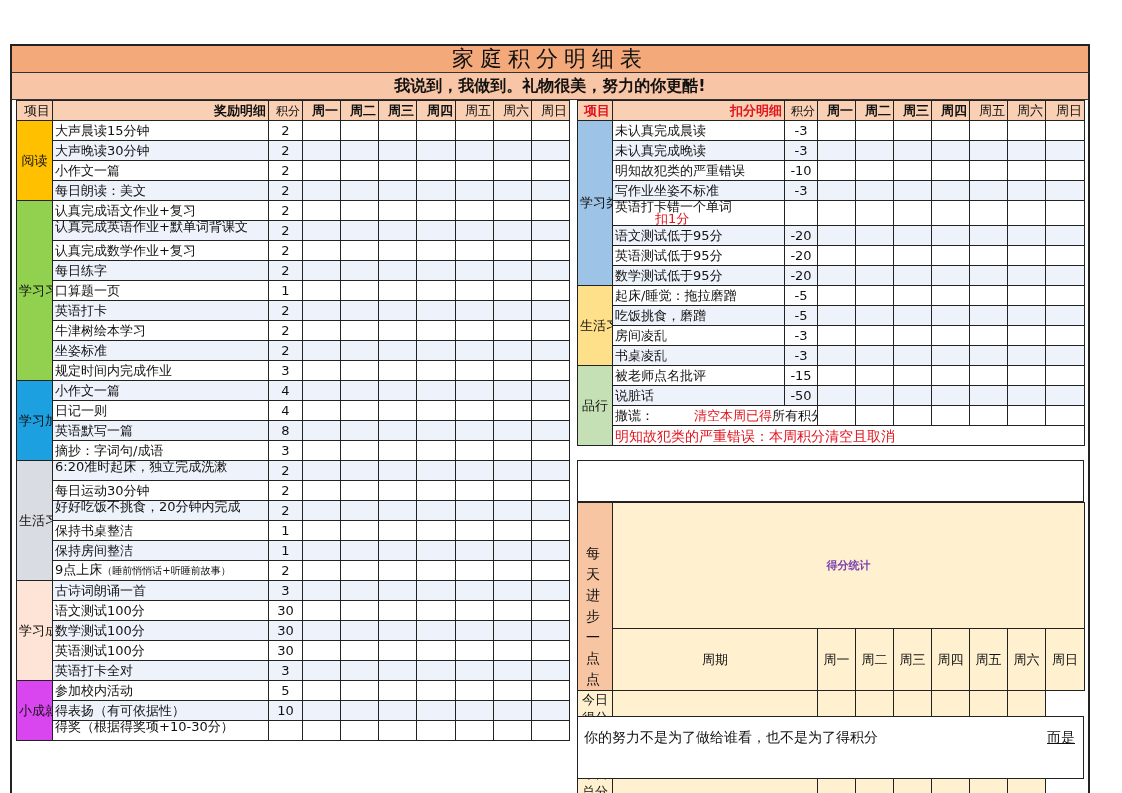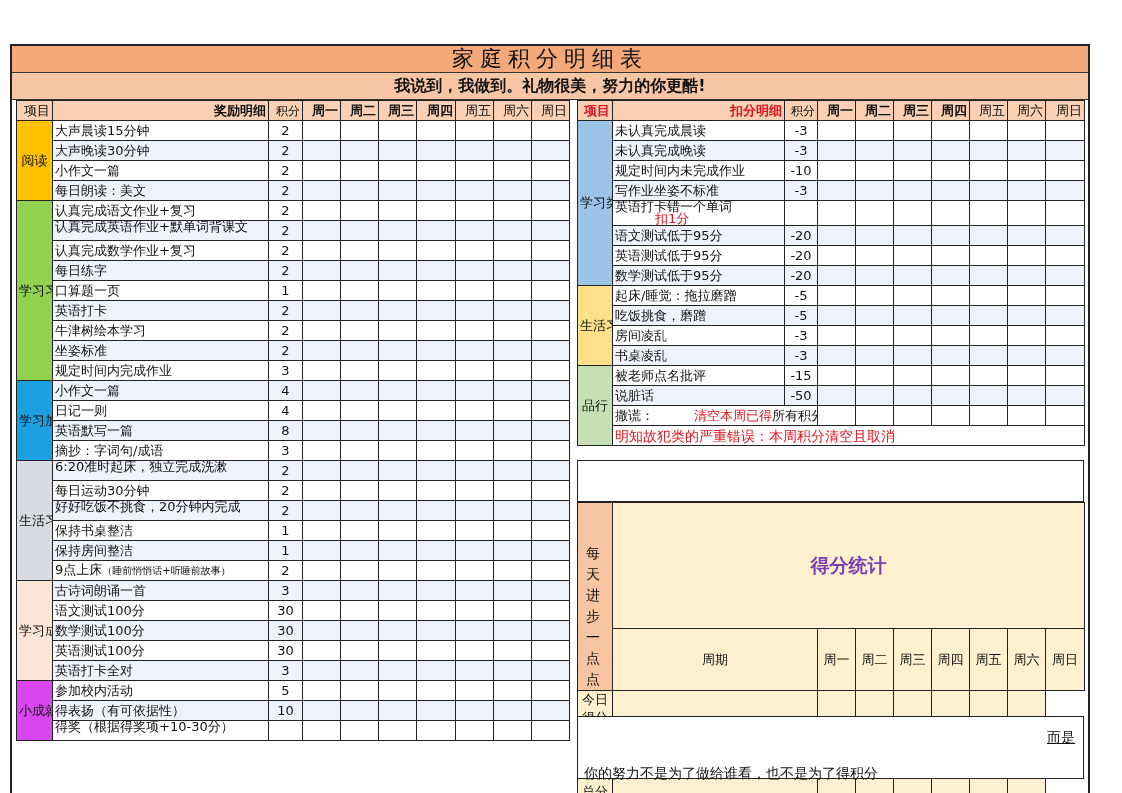--- a/index.html
+++ b/index.html
@@ -26,26 +26,26 @@
   tr.alt td.day, tr.alt td.item, tr.alt td.score { background: #eef2fb; }
   td.cat { text-align: center; vertical-align: middle; white-space: normal; font-size: 14px;
            line-height: 18px; padding: 0 1px; }
   .red { color: #e0141e; padding-left: 40px; }
   .small { font-size: 10px; }
   .wrapcut { white-space: normal !important; line-height: 12px !important; font-size: 12px; vertical-align: top; }
   .stats { position: absolute; left: 577px; top: 502px; width: 507px; border-collapse: collapse; table-layout: fixed; }
   .stats td { border: 1px solid #222; background: #fff0d0; height: 21px; font-size: 13px; text-align: center;
               box-sizing: border-box; padding: 0; }
   .stats td.side { background: #f8c5a2; vertical-align: middle; font-size: 14px; line-height: 21px; }
-  .stats td.heading { color: #7a3fb0; font-weight: bold; font-size: 19px; height: 43px; }
+  .stats td.heading { color: #7a3fb0; font-weight: bold; font-size: 11px; height: 43px; }
   .blank { position: absolute; left: 577px; top: 460px; width: 507px; height: 42px; border: 1px solid #222;
            box-sizing: border-box; background: #fff; }
   .quote { position: absolute; left: 577px; top: 716px; width: 507px; height: 63px;
            border: 1px solid #222; box-sizing: border-box; background: #fff; font-size: 14px; }
-  .quote .l1 { position: absolute; left: 6px; top: 12px; margin-top: 36px; }
+  .quote .l1 { position: absolute; left: 6px; top: 12px; }
   .quote .l1b { position: absolute; right: 8px; top: 12px; text-decoration: underline; }
   .quote .l2 { position: absolute; left: 0; width: 100%; top: 34px; text-align: center; }
 </style>
 </head>
 <body>
 
 <div class="title">家庭积分明细表</div>
 <div class="subtitle">我说到，我做到。礼物很美，努力的你更酷!</div>
 <div class="leftbar"></div>
 <div class="rightbar"></div>
@@ -469,21 +469,21 @@
         <td class="score">-3</td>
         <td class="day"></td>
         <td class="day"></td>
         <td class="day"></td>
         <td class="day"></td>
         <td class="day"></td>
         <td class="day"></td>
         <td class="day"></td>
       </tr>
       <tr>
-        <td class="item"><span>规定时间内未完成作业</span></td>
+        <td class="item"><span>明知故犯类的严重错误</span></td>
         <td class="score">-10</td>
         <td class="day"></td>
         <td class="day"></td>
         <td class="day"></td>
         <td class="day"></td>
         <td class="day"></td>
         <td class="day"></td>
         <td class="day"></td>
       </tr>
       <tr class="alt">

